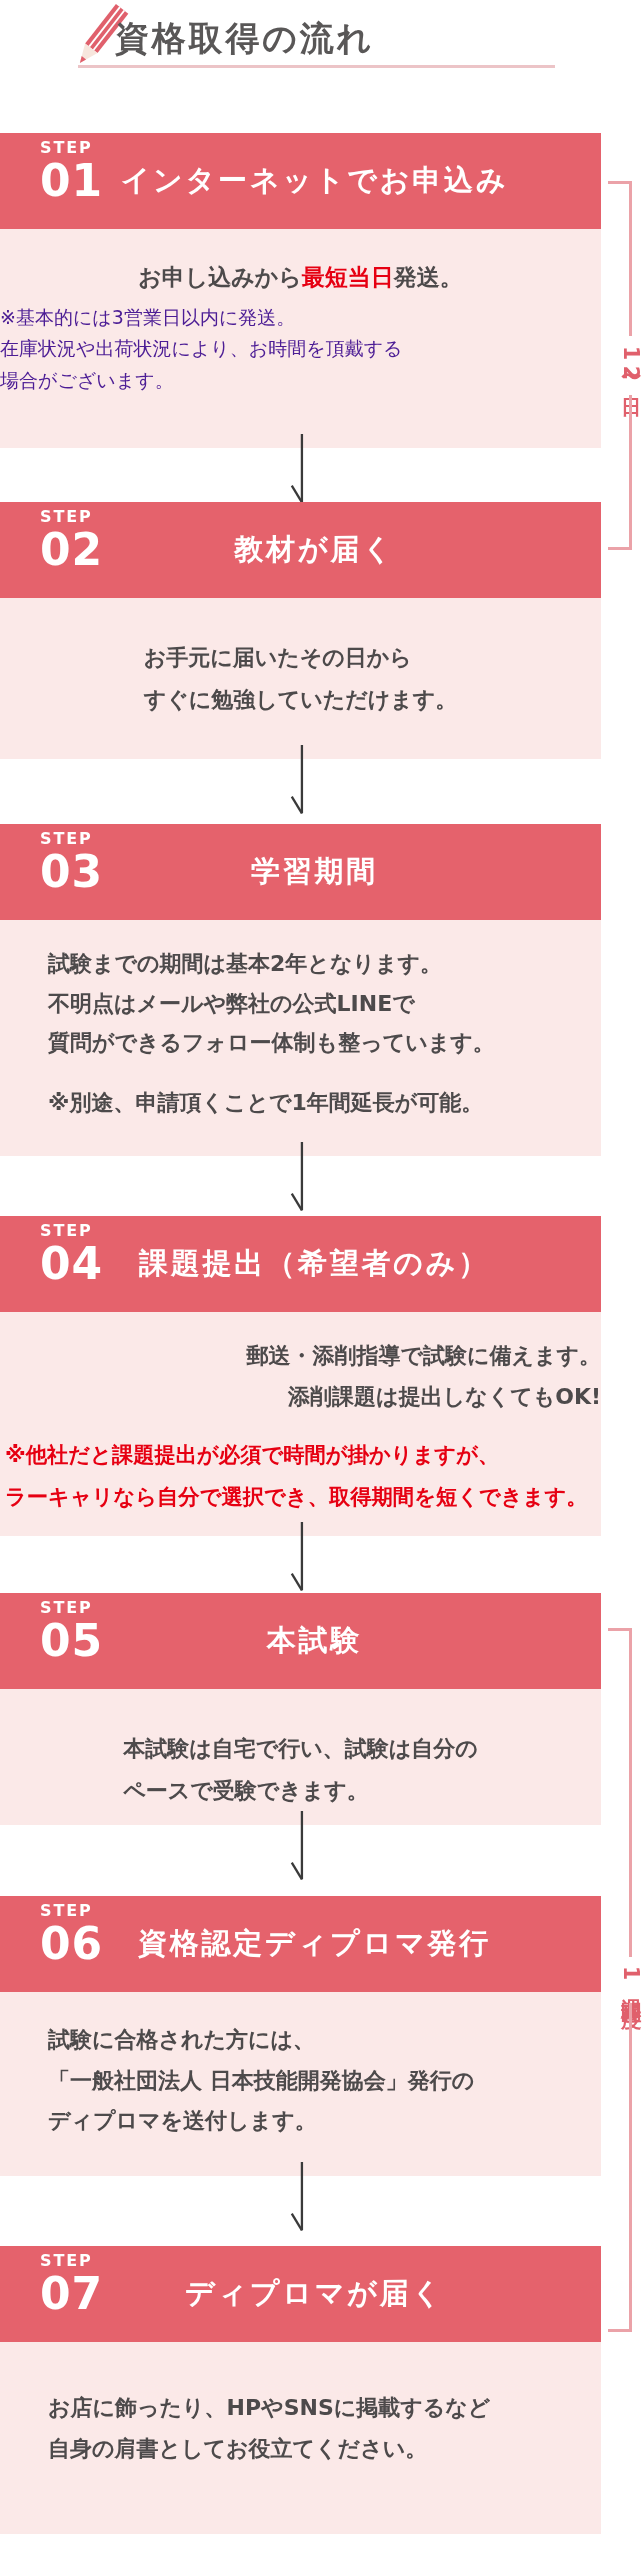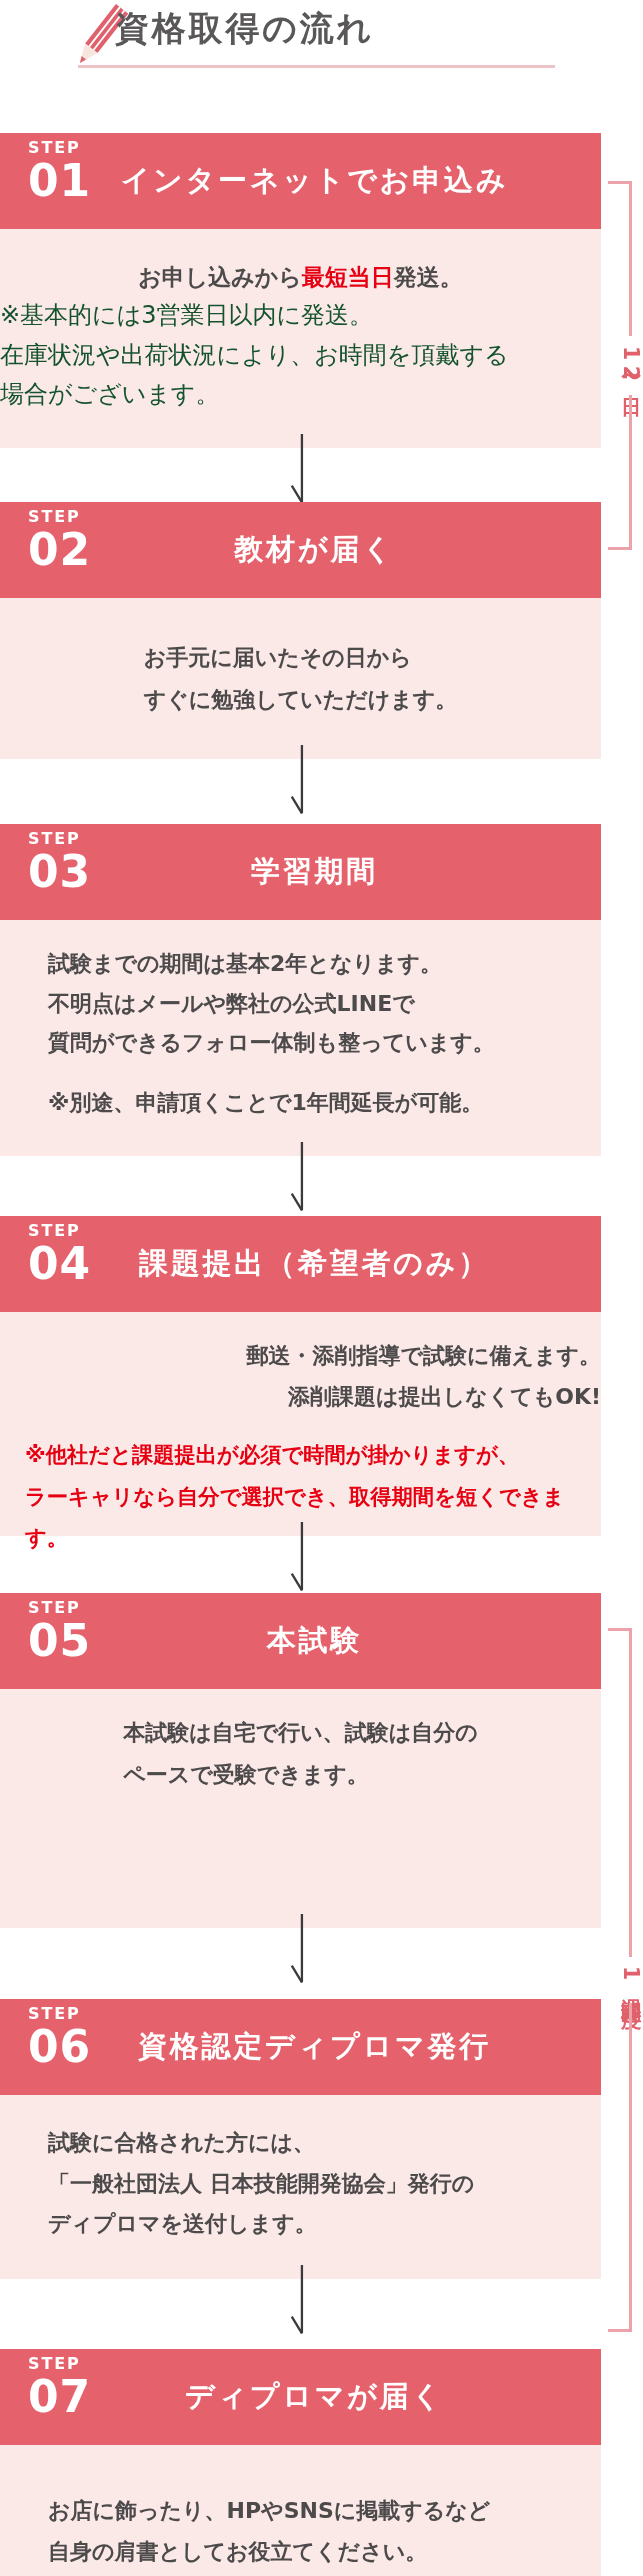--- a/index.html
+++ b/index.html
@@ -6,61 +6,61 @@
   body{
     width:644px;height:2576px;background:#ffffff;position:relative;
     font-family:"DejaVu Sans","Liberation Sans",sans-serif;
     -webkit-font-smoothing:antialiased;
   }
   .page{position:relative;width:644px;height:2576px;overflow:hidden;}
 
   
   .title-area{position:relative;height:133px;}
   .page-title{
-    position:absolute;left:115px;top:6px;margin:0;
+    position:absolute;left:115px;top:16px;margin:0;
     font-size:34px;font-weight:bold;color:#595757;letter-spacing:2.8px;
   }
   .pencil{position:absolute;left:65px;top:-1.9px;}
   .title-underline{position:absolute;left:78px;top:65px;width:477px;height:2.8px;background:#ecc4c7;}
 
   
   .col{position:relative;width:601px;}
   .step-header{
     position:relative;height:96px;background:#e5626c;
     display:flex;align-items:center;justify-content:center;
   }
-  .badge{position:absolute;left:28px;top:7.4px;color:#fff;line-height:1;}
+  .badge{position:absolute;left:40px;top:7.4px;color:#fff;line-height:1;}
   .badge-step{font-size:16px;font-weight:bold;letter-spacing:1.9px;}
   .badge-num{font-size:44px;font-weight:bold;margin-top:2.8px;letter-spacing:0.9px;}
   .step-title{
     margin:0;color:#ffffff;font-size:29px;font-weight:bold;letter-spacing:2.8px;
     text-align:center;width:100%;padding-left:28px;box-sizing:border-box;
   }
   .step-body{
     background:#fbe9e8;color:#4d4a4b;font-size:22px;font-weight:600;
     box-sizing:border-box;
   }
   .step-body p{margin:0;}
   .center-wrap{text-align:center;}
   .inline-left{display:inline-block;text-align:left;line-height:1.9;}
 
   .body-1{height:219px;padding-top:33px;}
   .body-1 .main-line{text-align:center;font-size:23px;}
   .red{color:#e60012;}
-  .notes{margin-top:3px;font-size:24px;font-weight:normal;line-height:1.65;color:#14532d;}
+  .notes{margin-top:9px;font-size:19px;font-weight:normal;line-height:1.65;color:#4c1d95;}
   .note-first{margin-left:72px;}
   .note-cont{margin-left:95px;}
 
   .body-2{height:161px;padding-top:39px;}
   .body-3{height:236px;padding:24px 18.5px 0 48px;line-height:1.8;}
   .body-3 .note{margin-top:20.4px;}
   .body-4{height:224px;padding-top:24px;}
   .body-4 .c{text-align:right;line-height:1.85;}
-  .red-note{margin-top:16.7px;padding-left:25px;color:#e60012;font-weight:bold;font-size:21.3px;line-height:1.95;}
-  .body-5{height:239px;padding-top:23px;}
+  .red-note{margin-top:16.7px;padding-left:5px;color:#e60012;font-weight:bold;font-size:21.3px;line-height:1.95;}
+  .body-5{height:136px;padding-top:39px;}
   .body-6{height:184px;padding:28px 18.5px 0 48px;line-height:1.85;}
   .body-7{height:192px;padding:46px 18.5px 0 48px;line-height:1.85;}
 
   
   .gap{position:relative;width:601px;}
   .g1{height:54px;} .g2{height:65px;} .g3{height:60px;}
   .g4{height:57px;} .g5{height:71px;} .g6{height:70px;}
   .arrow{position:absolute;left:50%;transform:translateX(-50%);top:-14px;}
 
   

